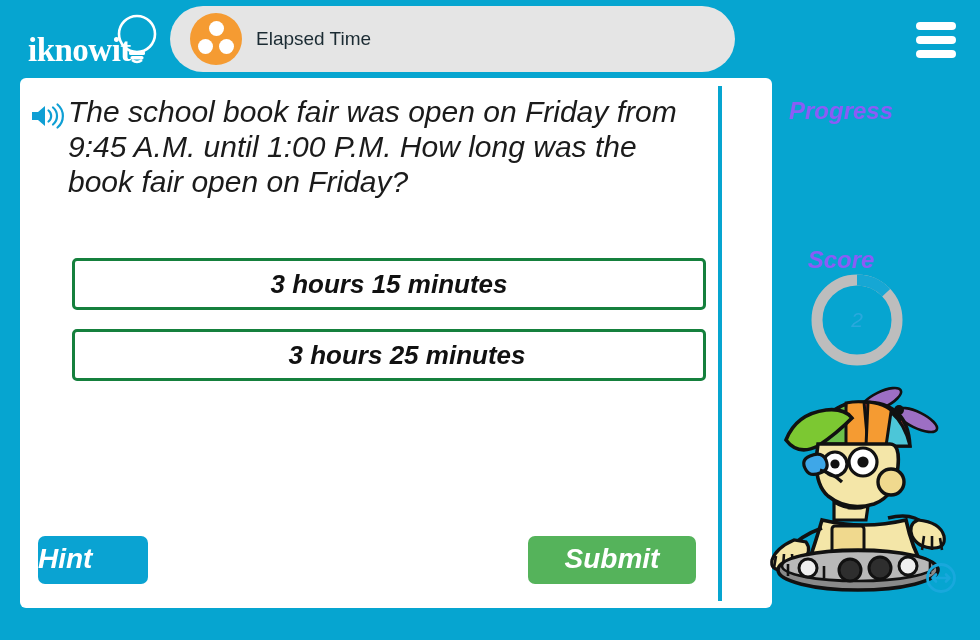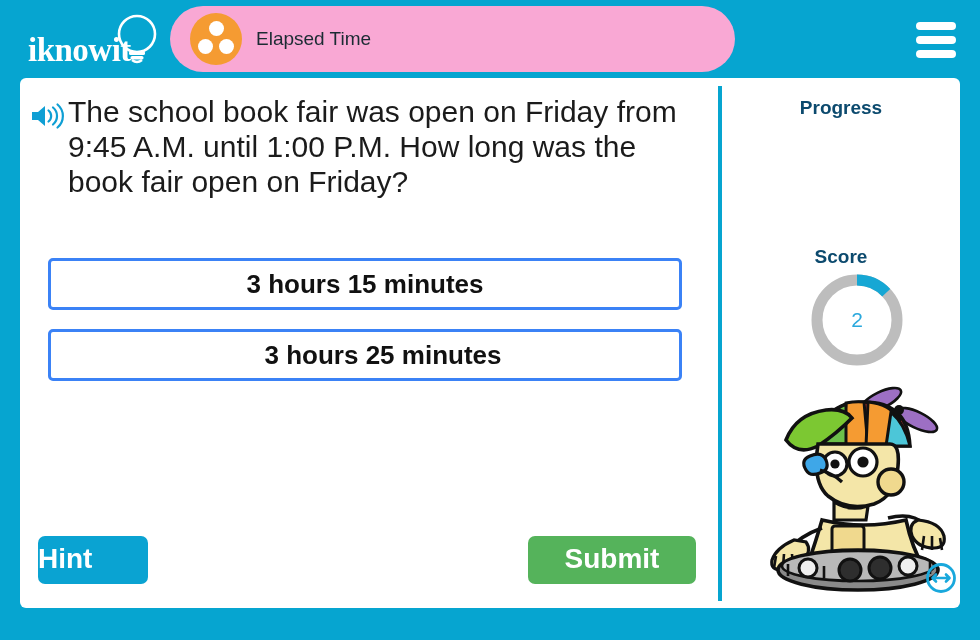--- a/index.html
+++ b/index.html
@@ -60,21 +60,21 @@
     pointer-events: none;
   }
 
   
   #title-tab {
     position: absolute;
     left: 170px;
     top: 6px;
     width: 565px;
     height: 66px;
-    background: #f9a8d4;
+    background: #e5e5e5;
     border-radius: 34px;
   }
   #topic-icon {
     position: absolute;
     left: 20px;
     top: 7px;
     width: 52px;
     height: 52px;
     border-radius: 50%;
     background: #f59b32;
@@ -137,24 +137,25 @@
   }
   #menu-button .bar.b1 { top: 0px; }
   #menu-button .bar.b2 { top: 14px; }
   #menu-button .bar.b3 { top: 28px; }
 
   
   #card {
     position: absolute;
     left: 20px;
     top: 78px;
-    width: 940px;
+    width: 752px;
     height: 530px;
     background: #ffffff;
     border-radius: 6px;
+    font-style: italic;
   }
 
   #divider {
     position: absolute;
     left: 698px;
     top: 8px;
     width: 4px;
     height: 515px;
     background: #06a5d0;
   }
@@ -176,25 +177,25 @@
     width: 630px;
     font-size: 30px;
     line-height: 35px;
     color: #1b1b1b;
     font-weight: normal;
   }
 
   
   .answer {
     position: absolute;
-    left: 28px;
+    left: 52px;
     width: 634px;
     height: 52px;
     box-sizing: border-box;
-    border: 3px solid #3b82f6;
+    border: 3px solid #15803d;
     border-radius: 5px;
     background: #ffffff;
     font-size: 26px;
     font-weight: bold;
     color: #111111;
     line-height: 46px;
     text-align: center;
     cursor: pointer;
   }
   .answer.a0 { top: 180px; }
@@ -239,23 +240,23 @@
     left: 702px;
     top: 0;
     width: 238px;
     height: 530px;
   }
 
   .ring-label {
     position: absolute;
     width: 238px;
     text-align: center;
-    font-size: 19px;
-    font-weight: bold;
-    color: #0c4a6e;
+    font-size: 24px;
+    font-weight: bold;
+    color: #8b5cf6;
   }
   #progress-label { top: 19px; }
   #score-label    { top: 168px; }
 
   .ring-wrap {
     position: absolute;
     left: 85px;
     width: 100px;
     height: 100px;
   }

